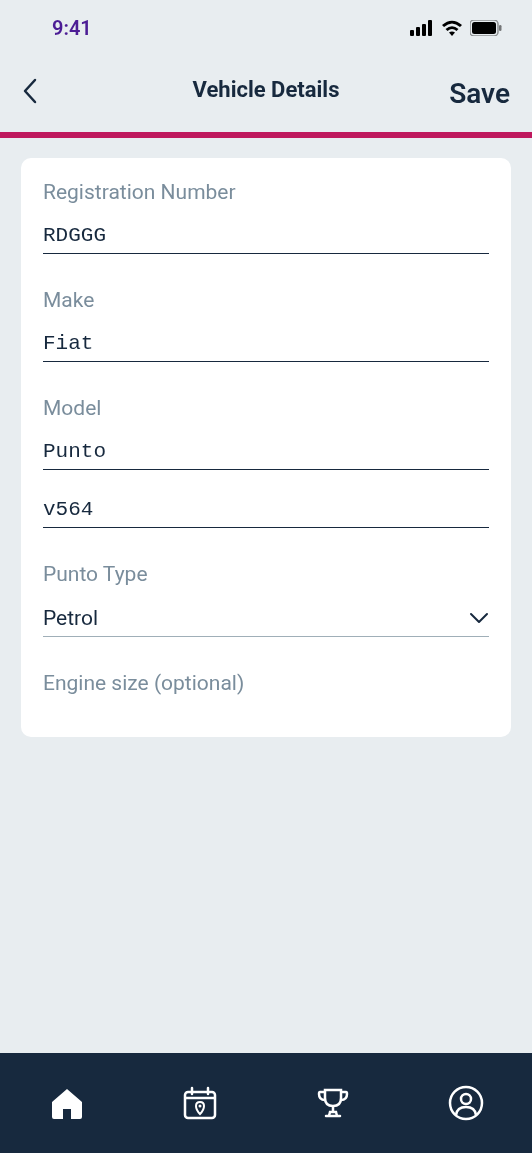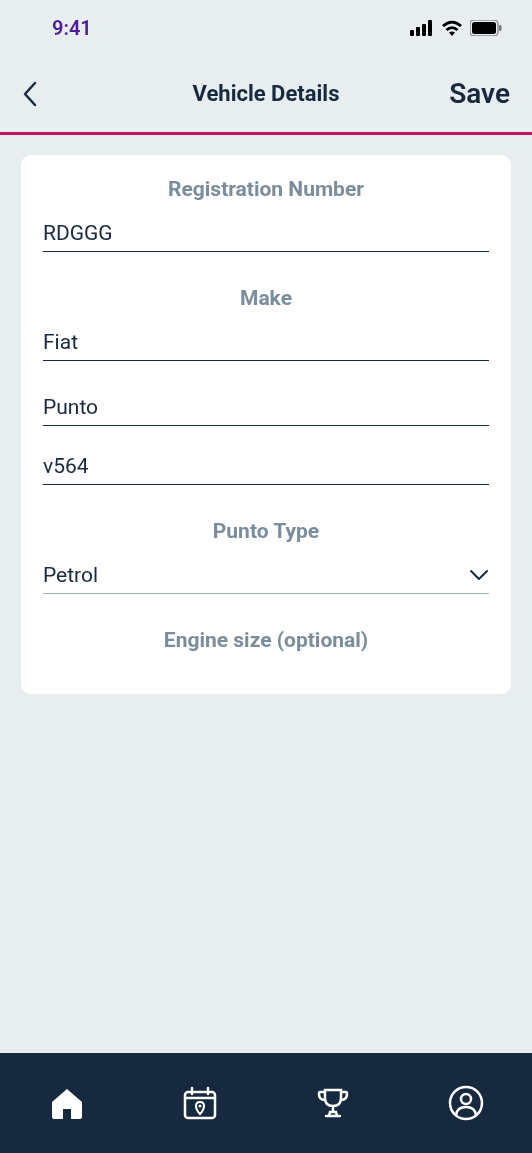--- a/index.html
+++ b/index.html
@@ -34,24 +34,23 @@
     
     .status-icons {
       display: flex;
       align-items: center;
       gap: 7px;
     }
     
     
     .nav-header {
       display: flex;
-      align-items: center;
       justify-content: space-between;
       padding: 22px 22px 22px 20px;
-      border-bottom: 3px solid #be185d;
+      border-bottom: 6px solid #be185d;
     }
     
     .back-btn {
       width: 20px;
       height: 28px;
       display: flex;
       align-items: center;
       justify-content: center;
     }
     
@@ -81,36 +80,36 @@
     .form-field {
       margin-bottom: 34px;
     }
     
     .form-field:last-child {
       margin-bottom: 4px;
     }
     
     .field-label {
       font-size: 21px;
-      font-weight: 700;
+      font-weight: 400;
       color: #7a8d9c;
       display: block;
       margin-bottom: 20px;
-      text-align: center;
     }
     
     .text-input {
       width: 100%;
       border: none;
       border-bottom: 1.5px solid #17293e;
       font-size: 21px;
       color: #17293e;
       padding-bottom: 6px;
       background: transparent;
       outline: none;
+      font-family: Liberation Mono, monospace;
     }
     
     .model-row {
       display: flex;
       gap: 28px;
       flex-direction: column;
     }
     
     .model-row .text-input {
       flex: 1;
@@ -196,20 +195,21 @@
     <label class="field-label">Registration Number</label>
     <input type="text" class="text-input" value="RDGGG" style="">
   </div>
 
   <div class="form-field">
     <label class="field-label">Make</label>
     <input type="text" class="text-input" value="Fiat" style="">
   </div>
 
   <div class="form-field">
+    <label class="field-label">Model</label>
     <div class="model-row">
       <input type="text" class="text-input" value="Punto" style="">
       <input type="text" class="text-input" value="v564" style="">
     </div>
   </div>
 
 
   <div class="form-field">
     <label class="field-label">Punto Type</label>
     <div class="select-field">

